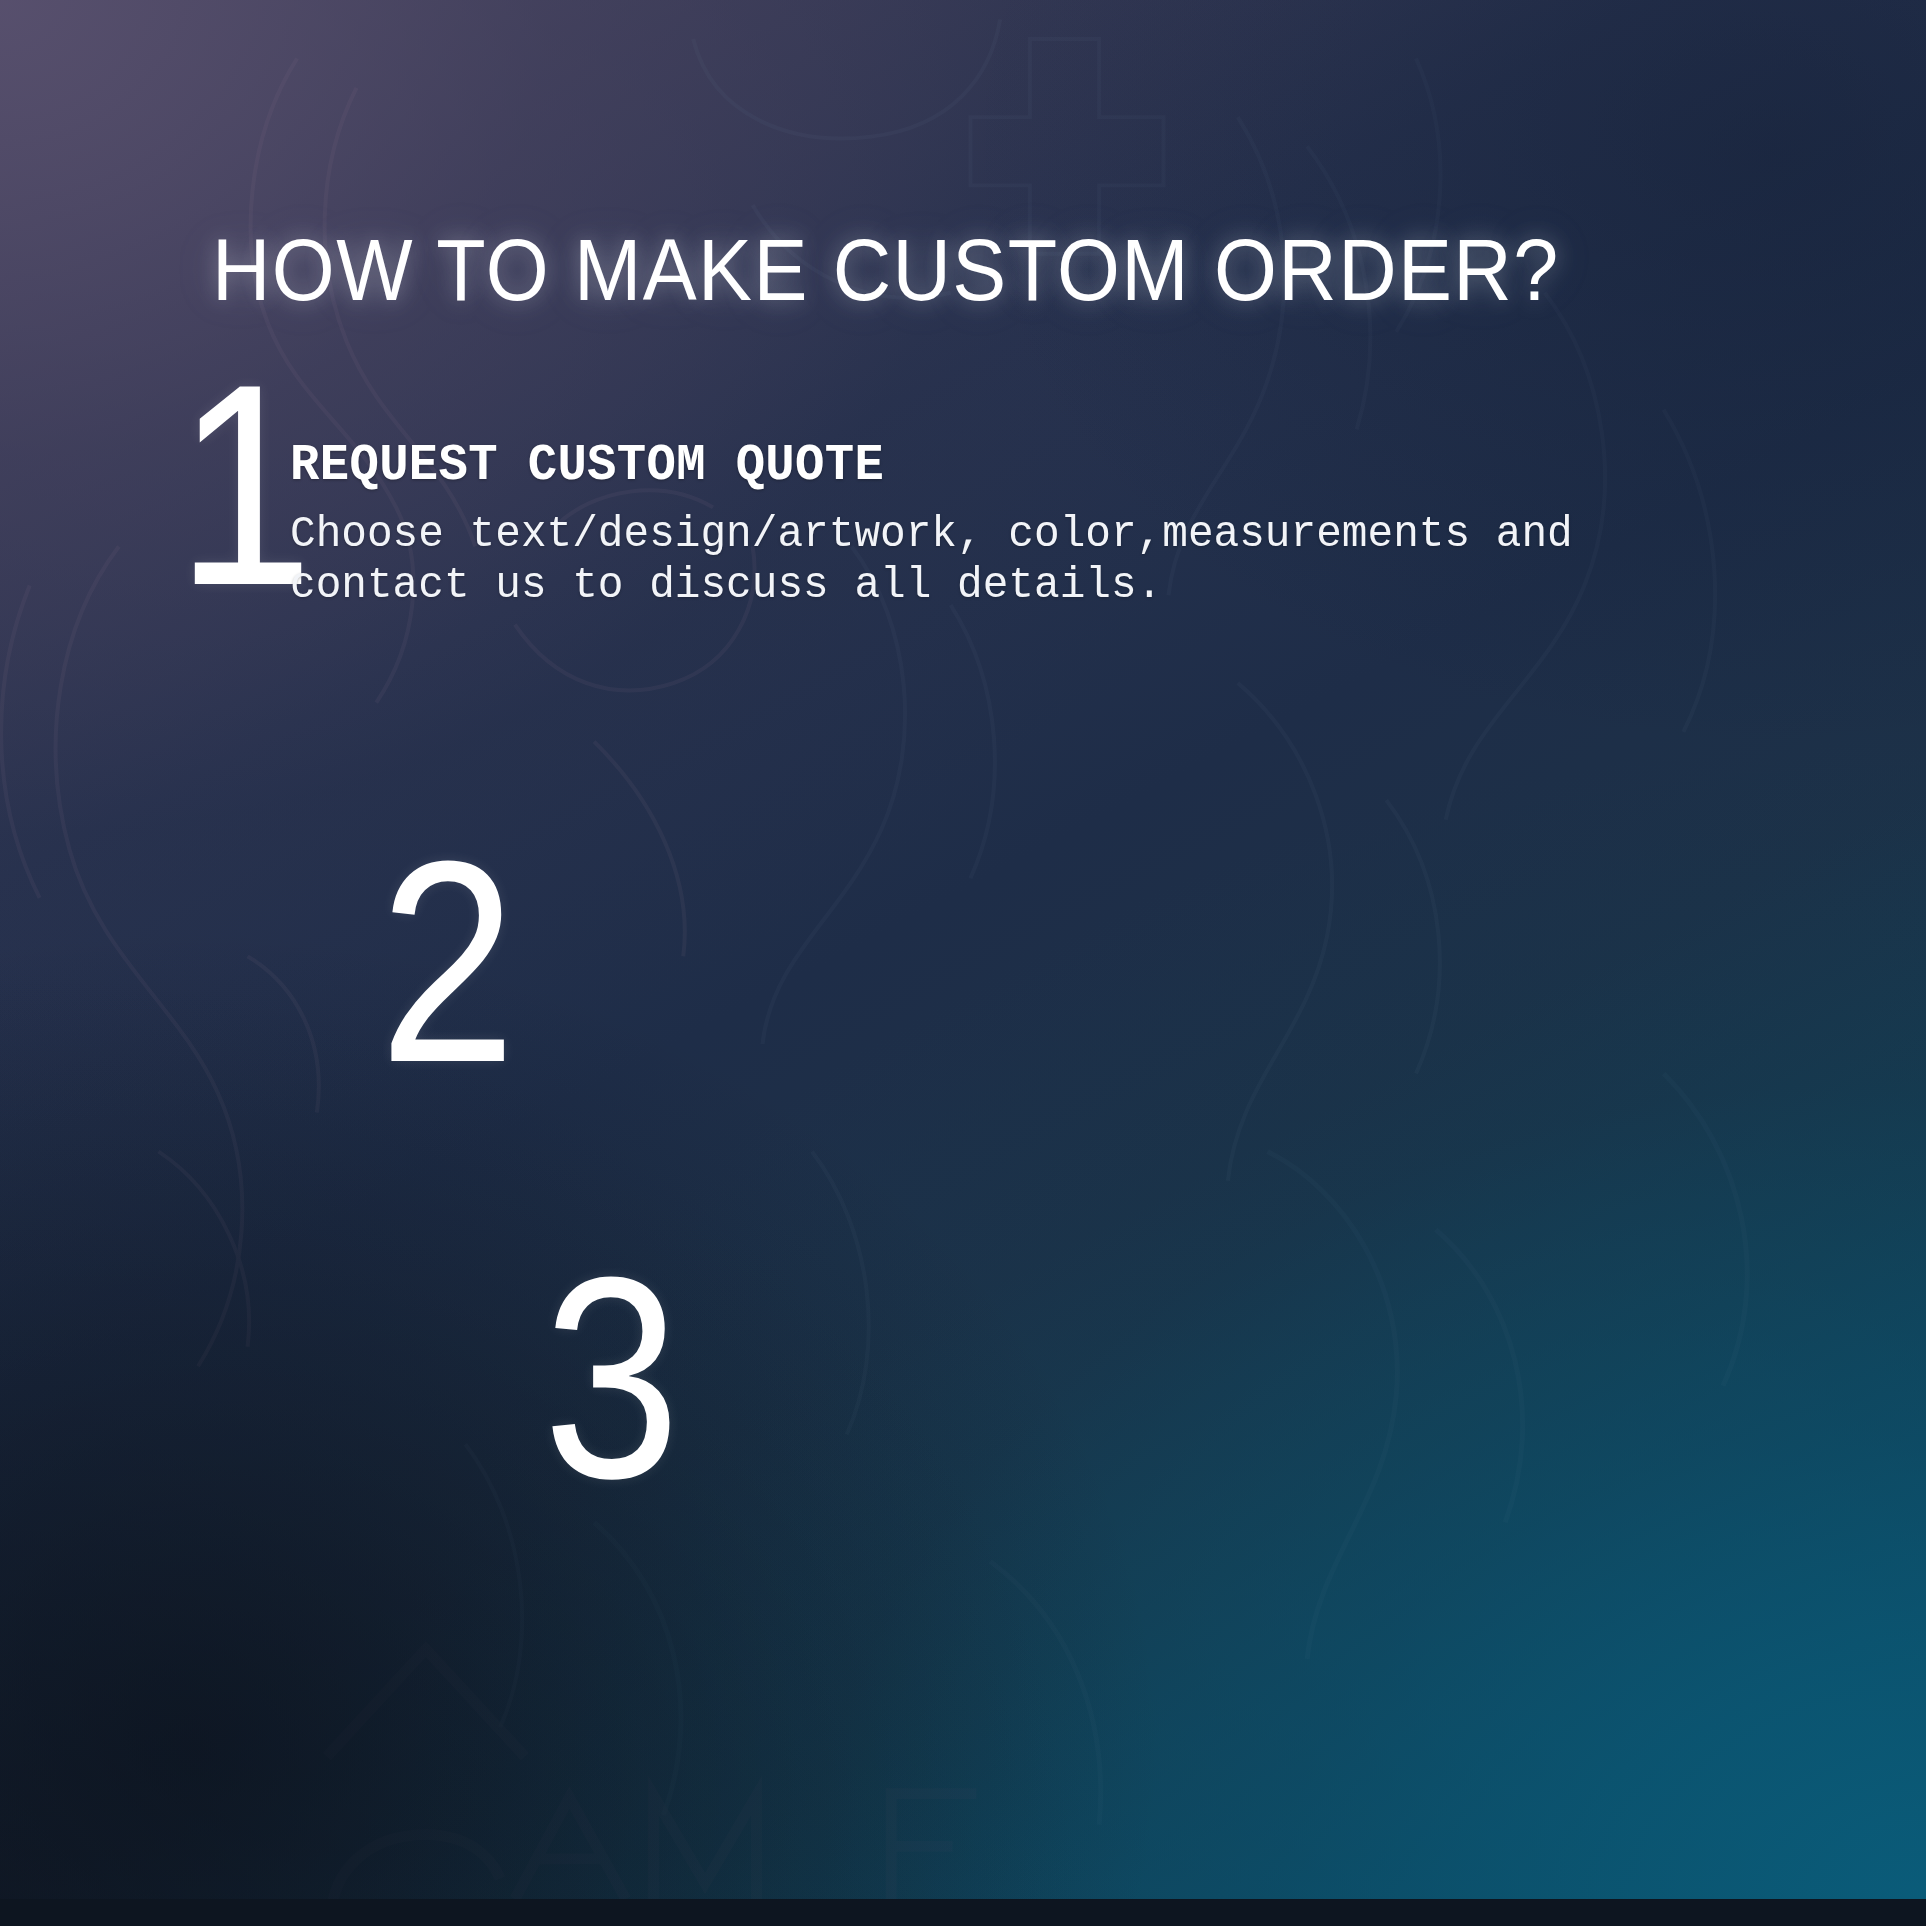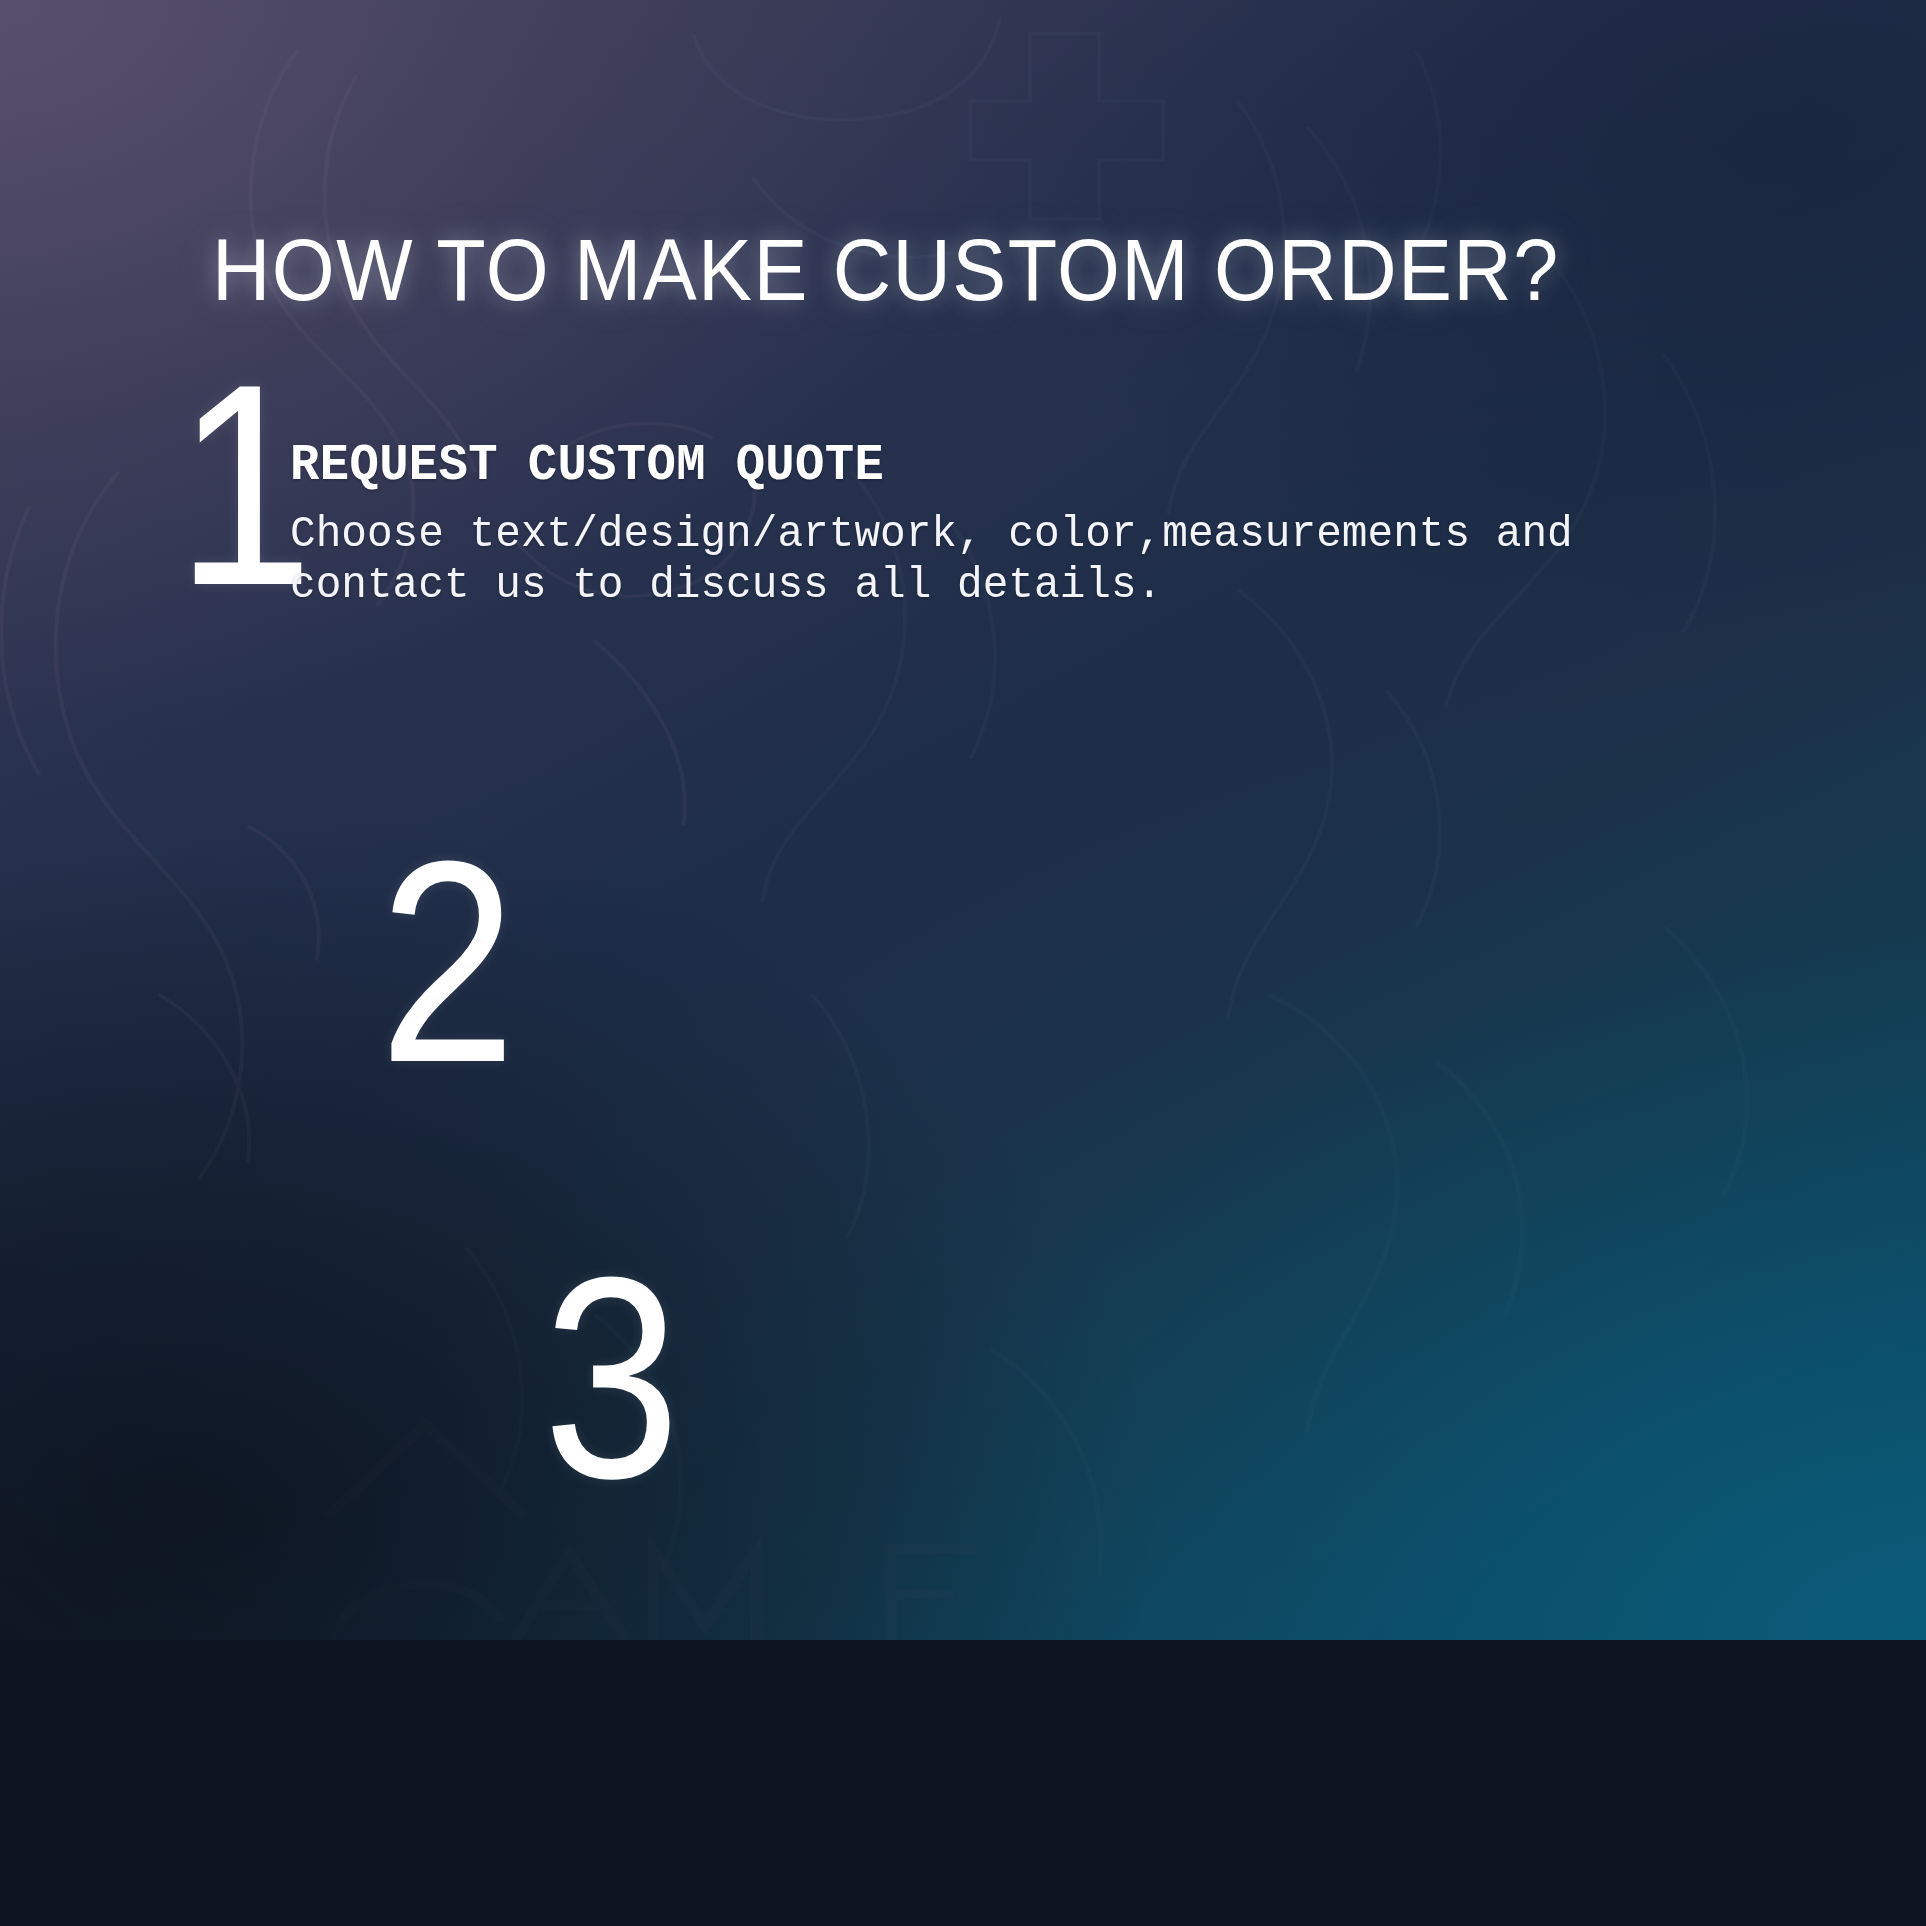--- a/index.html
+++ b/index.html
@@ -5,21 +5,21 @@
   html, body {
     margin: 0;
     padding: 0;
     background: #0d1520;
   }
   * { box-sizing: border-box; }
 
   .poster {
     position: relative;
     width: 1927px;
-    height: 1640px;
+    height: 1899px;
     overflow: hidden;
     font-family: "Liberation Sans", sans-serif;
     
     background:
       radial-gradient(ellipse 120% 90% at 100% 100%, rgba(10,92,122,0.95) 0%, rgba(12,78,105,0.55) 28%, rgba(15,60,82,0.20) 48%, rgba(0,0,0,0) 68%),
       radial-gradient(ellipse 95% 80% at 0% 0%, rgba(88,80,110,0.92) 0%, rgba(70,66,95,0.55) 30%, rgba(45,48,74,0.18) 55%, rgba(0,0,0,0) 75%),
       radial-gradient(ellipse 80% 70% at 0% 100%, rgba(20,28,42,0.85) 0%, rgba(22,32,48,0.35) 40%, rgba(0,0,0,0) 70%),
       linear-gradient(152deg, #4a4760 0%, #3a3c58 13%, #27324f 30%, #1e2d48 48%, #1c3148 62%, #153c51 76%, #0c4a64 90%, #0a5169 100%);
   }
 

